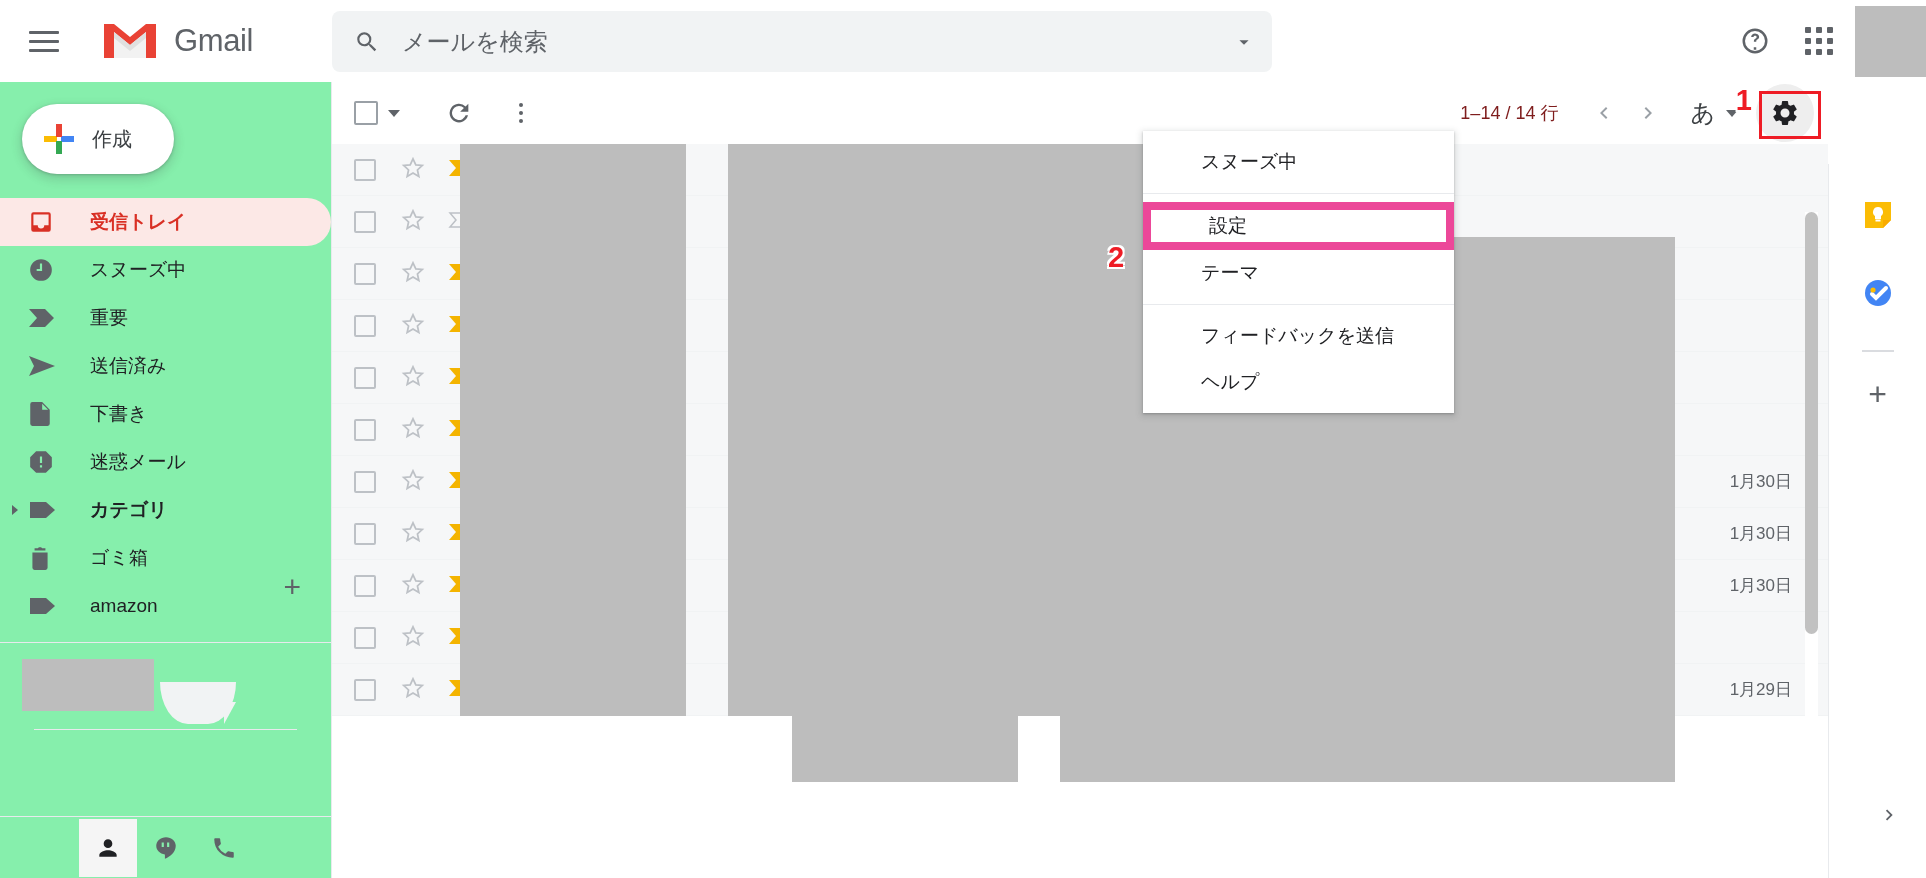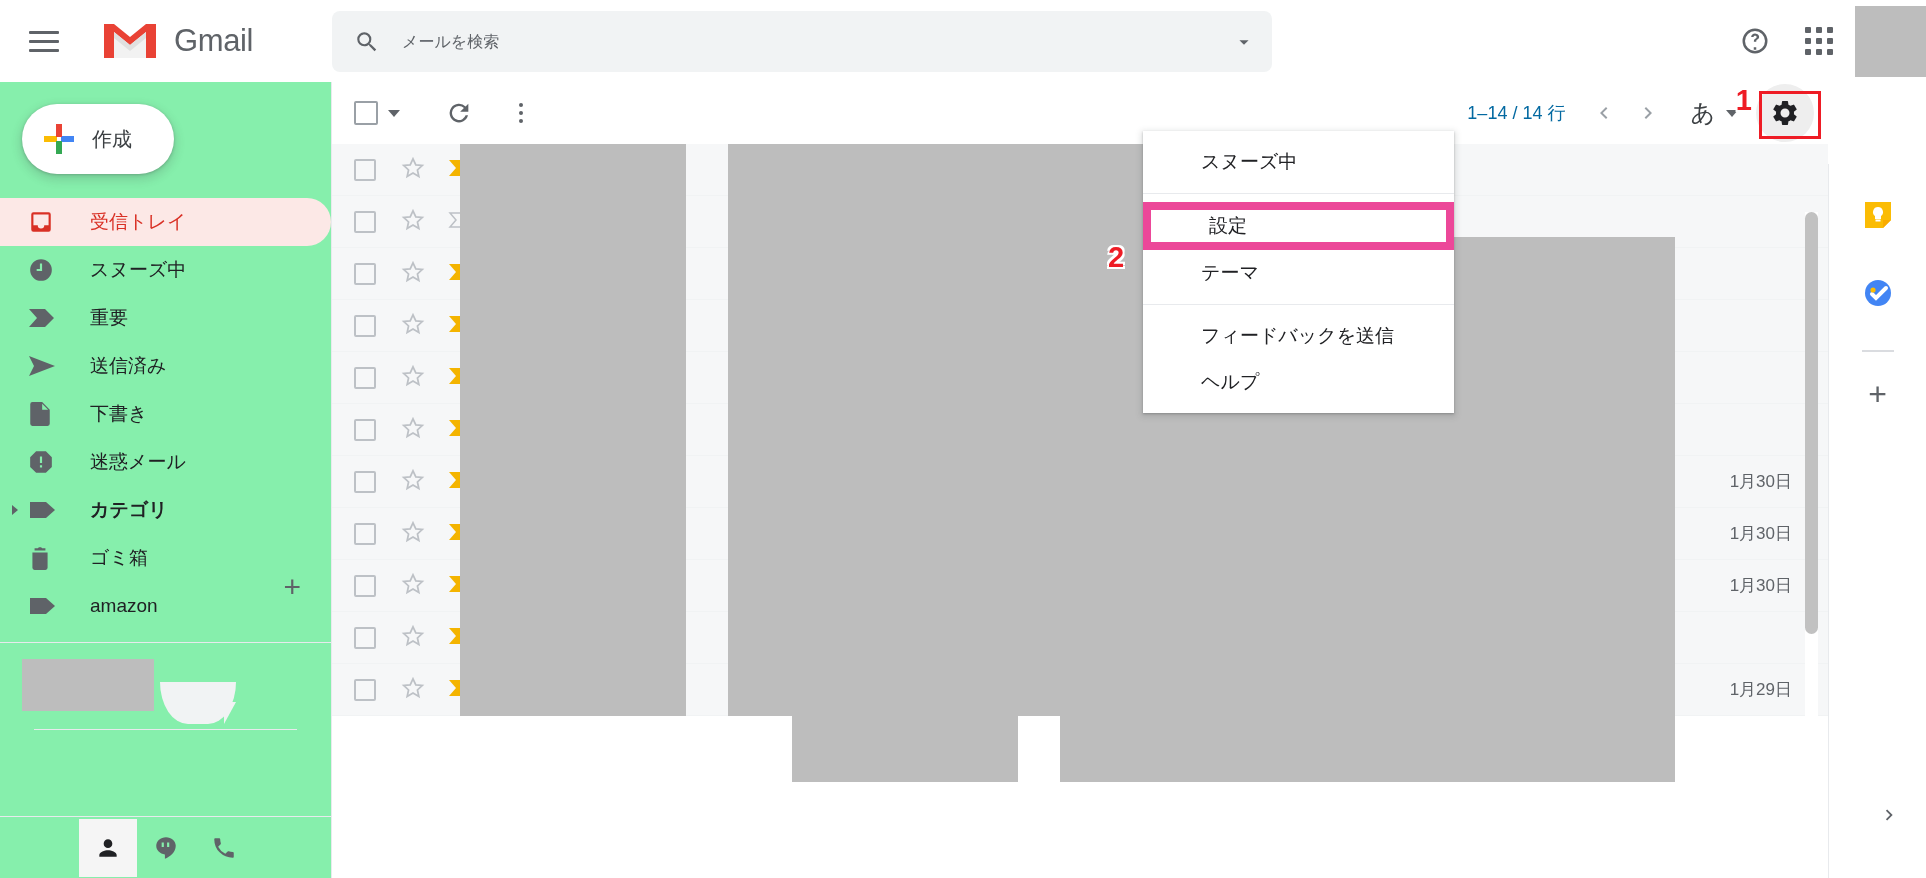--- a/index.html
+++ b/index.html
@@ -41,21 +41,21 @@
   .searchbar {
     position: absolute; left: 332px; top: 11px;
     width: 940px; height: 61px;
     background: #f1f3f4; border-radius: 8px;
     display: flex; align-items: center;
     cursor: text;
   }
   .search-icon { margin-left: 22px; display: flex; align-items: center; }
   .search-input {
     flex: 1; border: none; background: transparent; outline: none;
-    font-size: 16px; color: #5f6368; margin-left: 22px;
+    font-size: 24px; color: #5f6368; margin-left: 22px;
     font-family: "Liberation Sans", "DejaVu Sans", sans-serif;
   }
   .search-input::placeholder { color: #5f6368; opacity: 1; }
   .search-caret {
     width: 56px; height: 100%;
     display: flex; align-items: center; justify-content: center;
     cursor: pointer;
   }
   .hdr-right {
     position: absolute; right: 0; top: 0; height: 82px;
@@ -99,21 +99,21 @@
     border-radius: 0 24px 24px 0;
     padding-left: 28px; cursor: pointer; position: relative;
   }
   .nav-item .nav-ico {
     width: 32px; display: flex; align-items: center; justify-content: flex-start;
   }
   .nav-item .nav-label {
     margin-left: 30px; font-size: 19px; color: #202124;
   }
   .nav-item.active { background: #fce8e6; }
-  .nav-item.active .nav-label { color: #d93025; font-weight: normal; }
+  .nav-item.active .nav-label { color: #d93025; font-weight: bold; }
   .nav-item.bold .nav-label { font-weight: bold; }
   .nav-arrow {
     position: absolute; left: 12px;
     width: 0; height: 0;
     border-left: 6px solid #5f6368;
     border-top: 5px solid transparent;
     border-bottom: 5px solid transparent;
   }
   .sidebar-sep { height: 1px; background: #e8eaed; margin-top: 12px; }
   .account-redact {
@@ -174,21 +174,21 @@
     cursor: pointer;
   }
   .tb-refresh { margin-left: 34px; }
   .tb-more { margin-left: 12px; }
   .dots-v { display: flex; flex-direction: column; gap: 4px; }
   .dots-v i { width: 4px; height: 4px; border-radius: 50%; background: #5f6368; display: block; }
   .tb-right {
     position: absolute; right: 14px; top: 0; height: 62px;
     display: flex; align-items: center;
   }
-  .range-text { font-size: 18px; color: #0369a1; margin-right: 17px; white-space: nowrap; }
+  .range-text { font-size: 18px; color: #7f1d1d; margin-right: 24px; white-space: nowrap; }
   .page-btn {
     width: 44px; height: 44px; border-radius: 50%;
     display: flex; align-items: center; justify-content: center; cursor: pointer;
   }
   .ime-btn {
     display: flex; align-items: center; cursor: pointer;
     margin-left: 20px; margin-right: 4px;
   }
   .ime-label { font-size: 24px; color: #3c4043; }
   .ime-caret {

